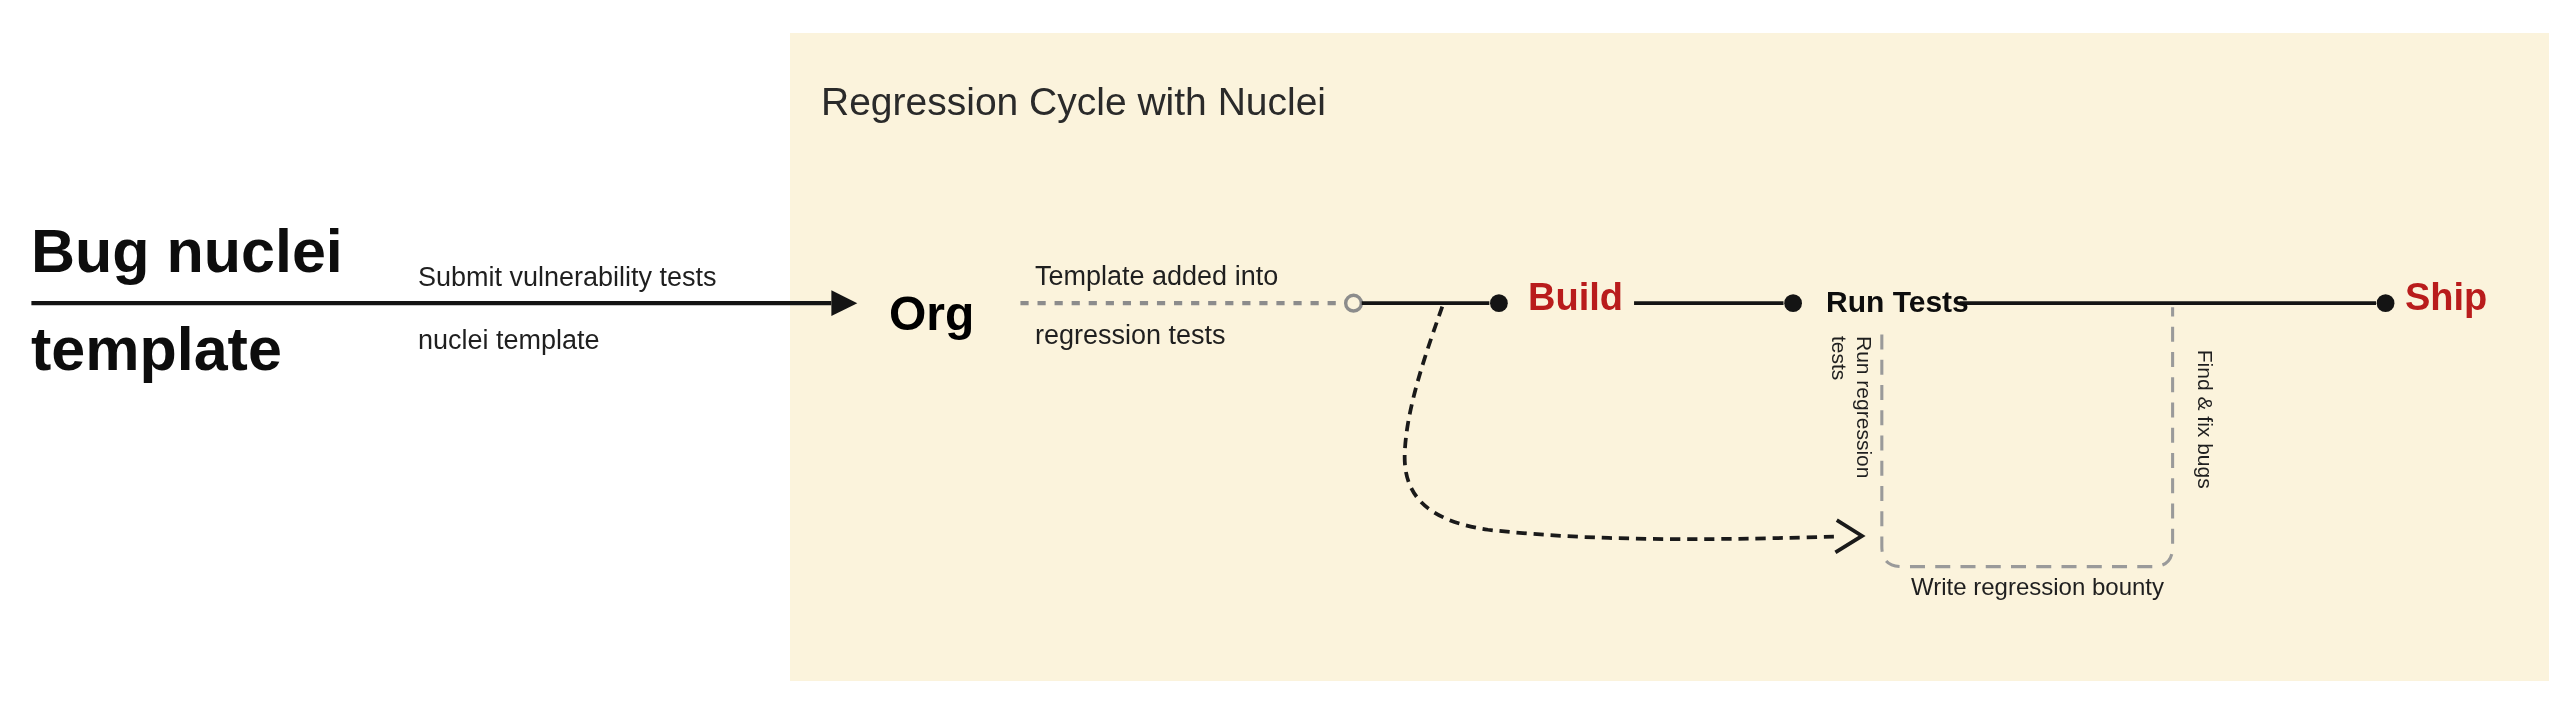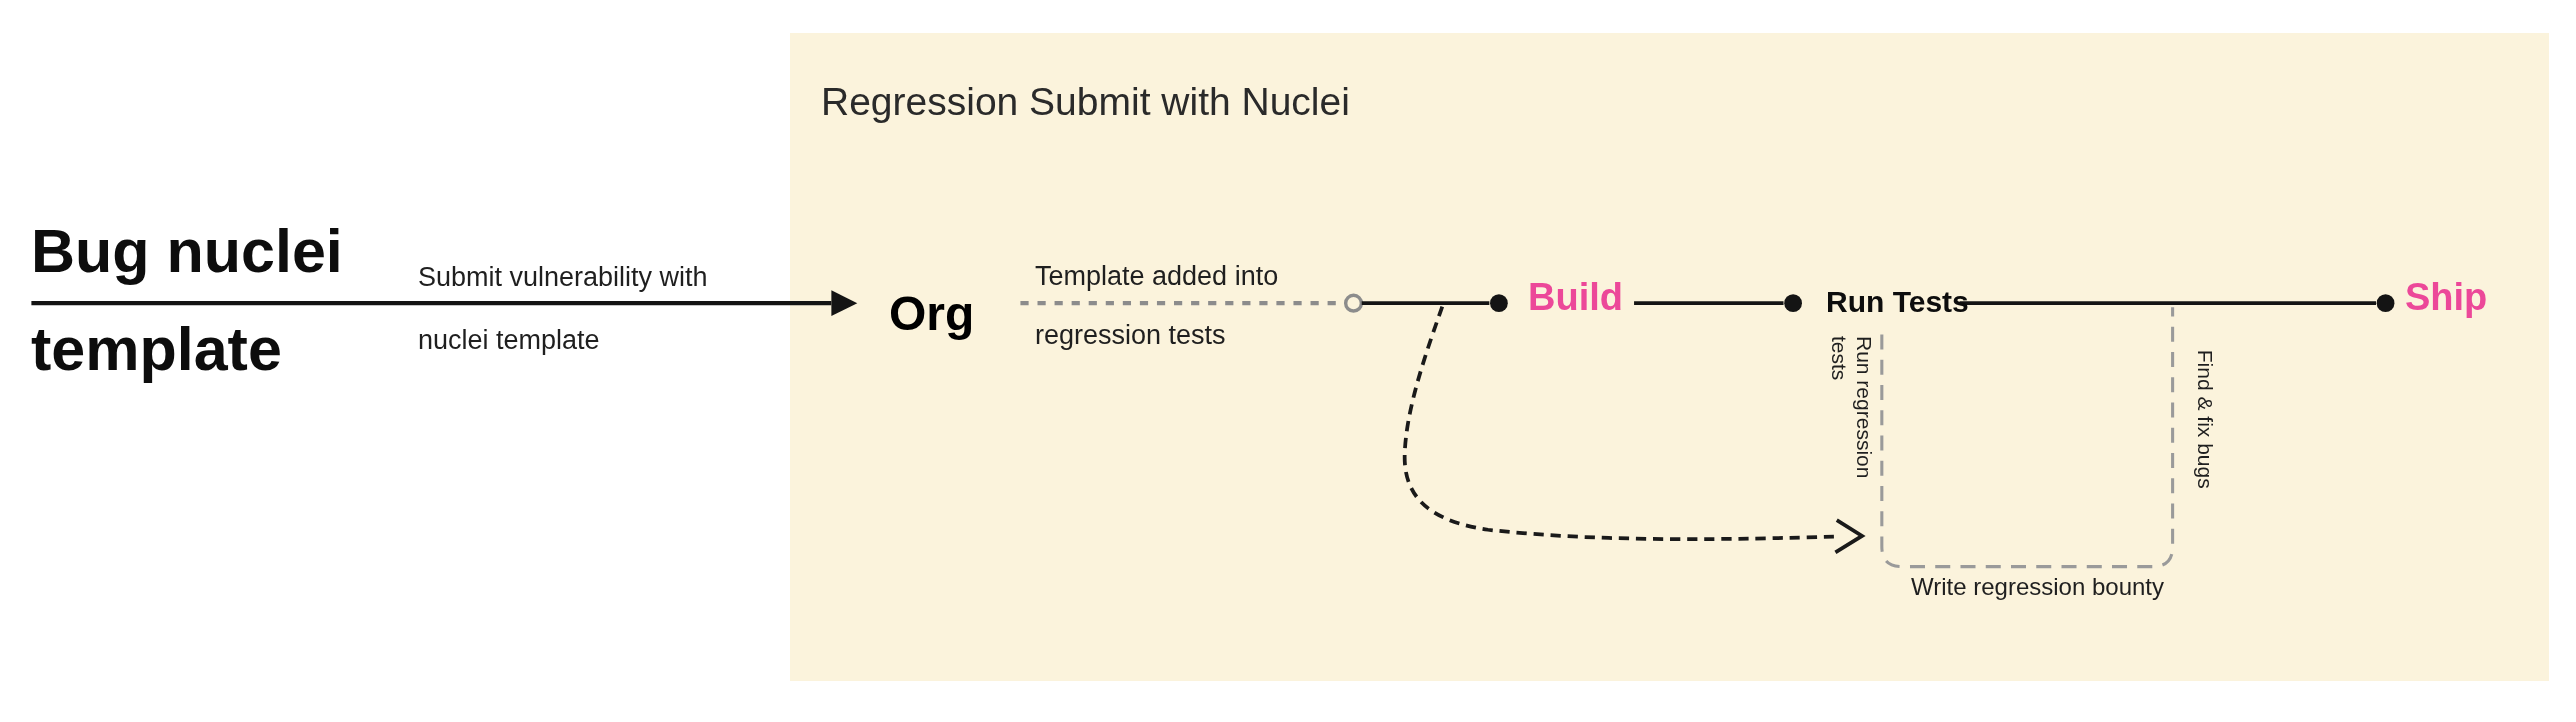--- a/index.html
+++ b/index.html
@@ -5,21 +5,21 @@
   html,body{margin:0;padding:0;background:#ffffff;}
   .canvas{position:relative;width:2576px;height:723px;background:#ffffff;overflow:hidden;
           font-family:"Liberation Sans",sans-serif;color:#141414;}
   .panel{position:absolute;left:790px;top:33px;width:1759px;height:648px;background:#fbf3dc;}
   svg.layer{position:absolute;left:0;top:0;width:2576px;height:723px;}
   .txt{position:absolute;white-space:nowrap;}
   .big{font-size:61px;font-weight:700;color:#0d0d0d;line-height:61px;}
   .title{font-size:39px;font-weight:400;color:#2a2a2a;line-height:41px;}
   .small{font-size:27px;font-weight:400;color:#1f1f1f;line-height:29px;}
   .node-lg{font-size:48px;font-weight:700;color:#000000;line-height:48px;margin-top:18px;}
-  .node-md{font-size:38px;font-weight:700;color:#ec4899;line-height:38px;}
+  .node-md{font-size:38px;font-weight:700;color:#b91c1c;line-height:38px;}
   .node-sm{font-size:30px;font-weight:700;color:#0d0d0d;line-height:30px;margin-left:6px;}
   .tiny{font-size:21px;font-weight:400;color:#1f1f1f;line-height:24.6px;}
   .caption{font-size:24px;font-weight:400;color:#1f1f1f;line-height:24.6px;}
   .rot{transform:rotate(90deg);white-space:normal;}
 </style>
 </head>
 <body>
 
 <div class="canvas">
 
@@ -43,24 +43,24 @@
 
     <path d="M 2113,449 C 2088,520 2060,600 2058,665 C 2056,726 2092,763 2180,776 C 2350,795 2545,790 2692,786" fill="none" stroke="#1a1a1a" stroke-width="5.5" stroke-dasharray="15 10"></path>
     <polyline points="2691,762 2728,785 2689,809" fill="none" stroke="#1a1a1a" stroke-width="5.5"></polyline>
 
     <path d="M 2757,490 L 2757,801 Q 2757,830 2786,830 L 3154,830 Q 3183,830 3183,801 L 3183,450" fill="none" stroke="#9a9a9a" stroke-width="4.5" stroke-dasharray="22 15"></path>
   </svg>
 
   <div class="txt big" style="left:31px;top:221px;">Bug nuclei</div>
   <div class="txt big" style="left:31px;top:319px;">template</div>
 
-  <div class="txt small" style="left:418px;top:263px;">Submit vulnerability with</div>
+  <div class="txt small" style="left:418px;top:263px;">Submit vulnerability tests</div>
   <div class="txt small" style="left:418px;top:326px;">nuclei template</div>
 
-  <div class="txt title" style="left:821px;top:81px;">Regression Submit with Nuclei</div>
+  <div class="txt title" style="left:821px;top:81px;">Regression Cycle with Nuclei</div>
 
   <div class="txt node-lg" style="left:889px;top:272px;">Org</div>
 
   <div class="txt small" style="left:1035px;top:262px;">Template added into</div>
   <div class="txt small" style="left:1035px;top:321px;text-align:right;">regression tests</div>
 
   <div class="txt node-md" style="left:1528px;top:278px;">Build</div>
   <div class="txt node-sm" style="left:1820px;top:287px;">Run Tests</div>
   <div class="txt node-md" style="left:2405px;top:278px;">Ship</div>
 

